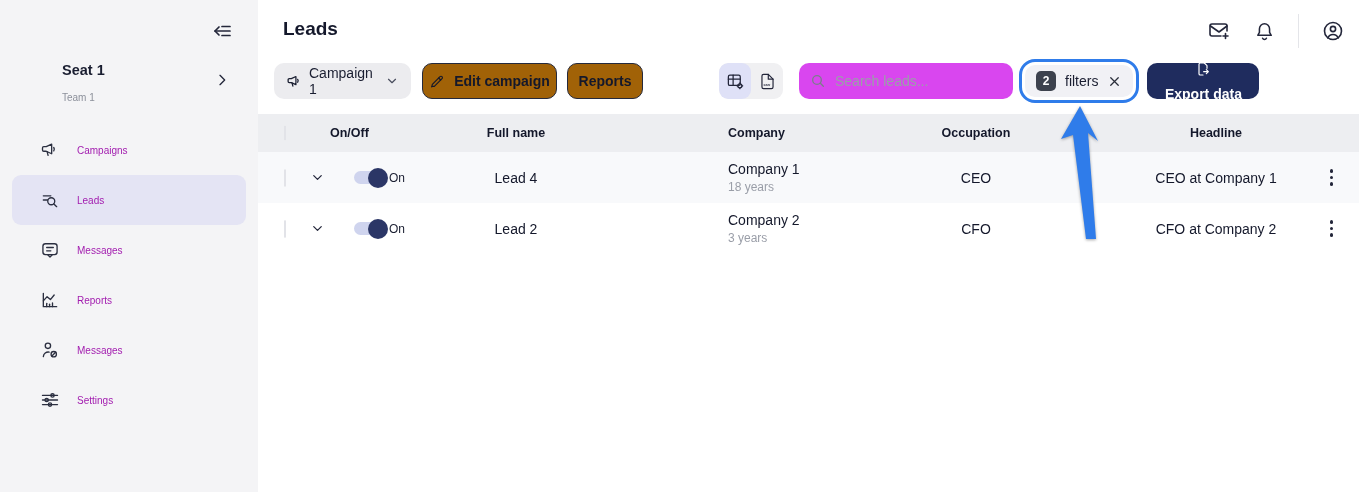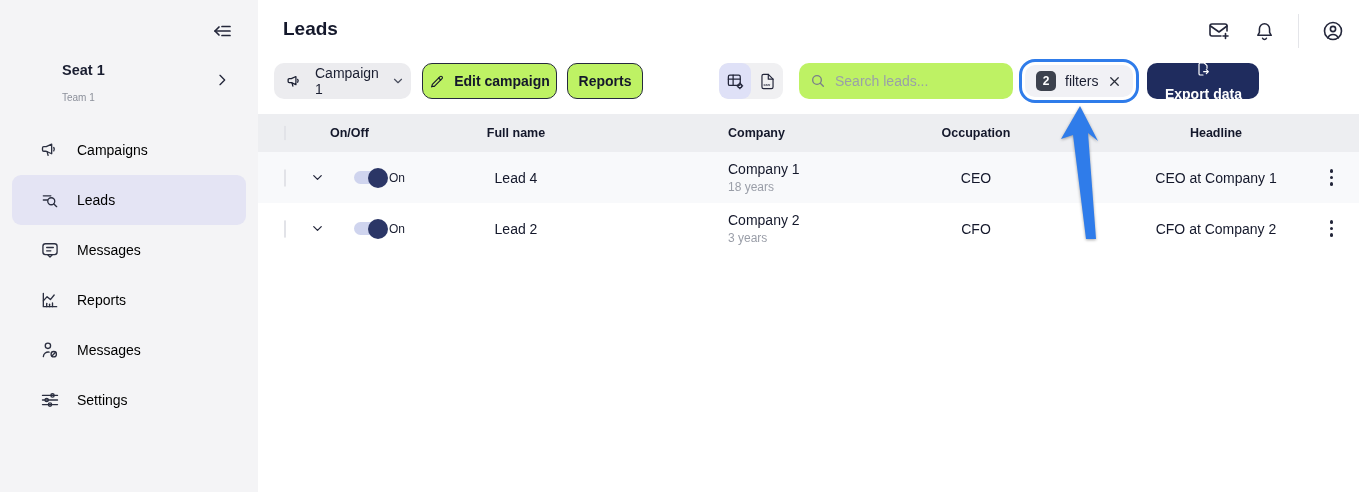--- a/index.html
+++ b/index.html
@@ -20,42 +20,42 @@
   .seat-name { font-size:14.5px; font-weight:700; color:#191d30; }
   .seat-team { font-size:10px; color:#8c909b; margin-top:14px; }
   .seat-chevron { position:absolute; top:72px; right:28px; cursor:pointer; }
   .nav { position:absolute; top:125px; left:0; right:0; }
   .nav-item {
     height:50px; display:flex; align-items:center; padding-left:28px;
     cursor:pointer; margin:0 12px; border-radius:9px;
   }
   .nav-item.active { background:#e4e4f4; }
   .nav-icon { width:20px; height:20px; color:#2b2f40; flex:0 0 20px; }
-  .nav-label { margin-left:17px; font-size:14px; font-weight:500; color:#000000; }
+  .nav-label { margin-left:17px; font-size:10px; font-weight:500; color:#a21caf; }
 
   
   .main { position:absolute; left:258px; top:0; right:0; height:492px; background:#fff; }
   .page-title { position:absolute; left:25px; top:18px; font-size:19px; font-weight:700; color:#14182b; }
   .topbar-icons { position:absolute; top:13px; right:14px; display:flex; align-items:center; gap:22px; height:36px; }
   .topbar-icons .icon-btn { cursor:pointer; color:#23263a; }
   .topbar-divider { width:1px; height:34px; background:#e4e5e9; }
 
   
   .toolbar { position:absolute; left:0; right:0; top:62px; height:38px; display:flex; align-items:center; }
   .chip, .btn-outline, .btn-dark { height:36px; border-radius:10px; display:flex; align-items:center; font-size:14px; cursor:pointer; }
-  .chip-campaign { margin-left:16px; width:137px; background:#ececef; padding:0 12px; gap:12px; font-weight:500; color:#1a1e31; }
-  .btn-outline { background:#bef264; border:1.3px solid #252a3d; font-weight:600; color:#14182b; justify-content:center; gap:9px; }
+  .chip-campaign { margin-left:16px; width:137px; background:#ececef; padding:0 12px; gap:6px; font-weight:500; color:#1a1e31; }
+  .btn-outline { background:#a16207; border:1.3px solid #252a3d; font-weight:600; color:#14182b; justify-content:center; gap:9px; }
   .btn-edit { margin-left:11px; width:135px; }
   .btn-reports { margin-left:10px; width:76px; }
   .seg { margin-left:76px; width:64px; height:36px; border-radius:9px; overflow:hidden; display:flex; background:#f0f0f2; }
   .seg-btn { width:32px; height:36px; display:flex; align-items:center; justify-content:center; cursor:pointer; color:#23263a; }
   .seg-btn.active { background:#dfe1f7; border-radius:9px; }
   .search-wrap { margin-left:16px; position:relative; width:214px; height:36px; }
   .search-input {
-    width:100%; height:100%; border:none; outline:none; background:#bef264;
+    width:100%; height:100%; border:none; outline:none; background:#d946ef;
     border-radius:10px; padding:0 10px 0 36px; font-size:14px; color:#23263a;
     font-family:"Liberation Sans", sans-serif;
   }
   .search-input::placeholder { color:#9aa0a8; }
   .search-icon { position:absolute; left:11px; top:10px; color:#7a7f8a; }
   .filters-ring { margin-left:6px; border:3.5px solid #2f7cea; border-radius:16px; padding:3px; }
   .filters-chip {
     height:32px; background:#f1f1f5; border-radius:10px; display:flex; align-items:center;
     gap:9px; padding:0 11px; cursor:pointer;
   }

